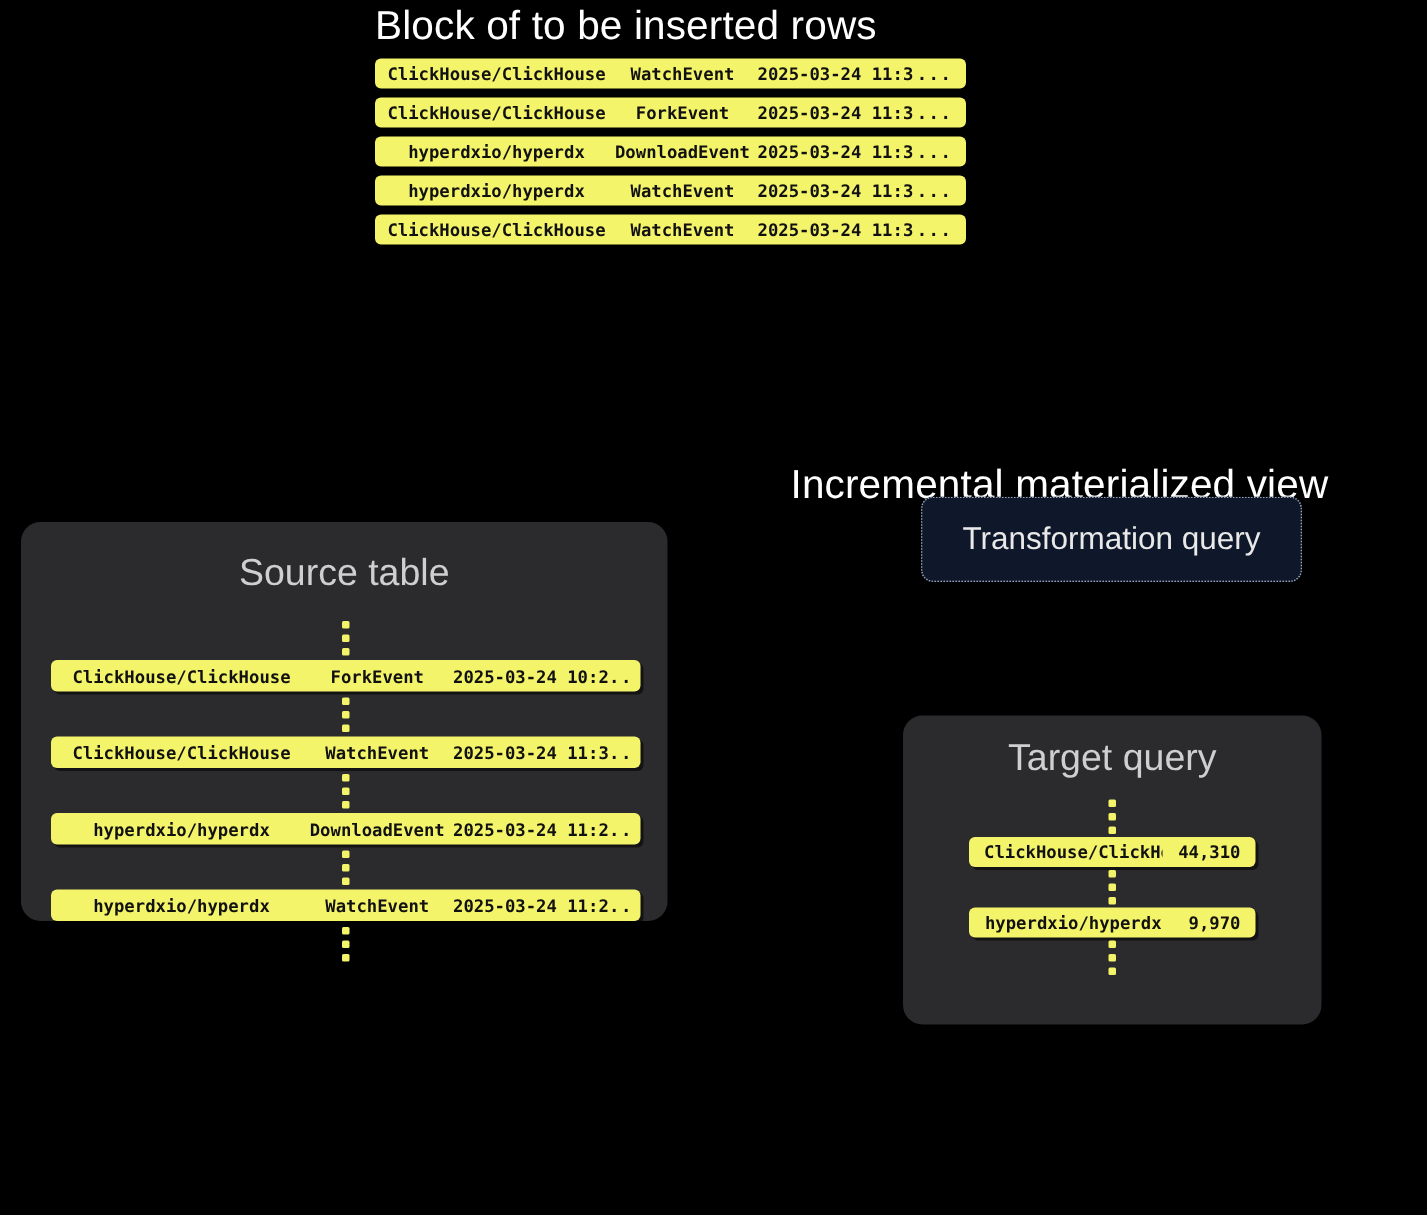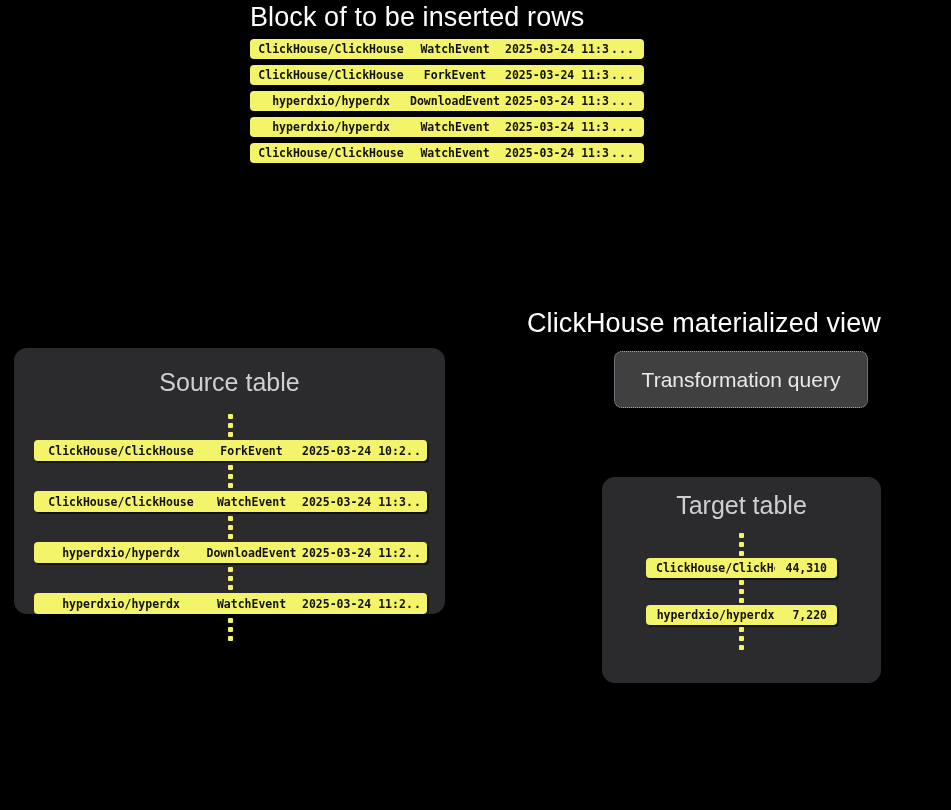--- a/index.html
+++ b/index.html
@@ -149,24 +149,24 @@
   }
   #target-rows .c-repo { flex: 1; text-align: center; }
   #target-rows .c-cnt  { width: 52px; text-align: right; }
   #target-rows .dots { height: 27px; }
 
   
   #mv-heading { left: 527px; top: 308px; }
   #transformation-query {
     position: absolute;
     left: 614px;
-    top: 351px;
+    top: 331px;
     width: 254px;
     height: 57px;
-    background: #404040;
+    background: #0f172a;
     border: 1px dotted #9aa6b6;
     border-radius: 8px;
     display: flex;
     align-items: center;
     justify-content: center;
     color: #e9e9ea;
     font-size: 21px;
     font-family: "Liberation Sans", sans-serif;
     box-sizing: border-box;
   }
@@ -257,46 +257,46 @@
         <div class="cell c-more">...</div>
       </div>
       <div class="dots">
         <i></i>
         <i></i>
         <i></i>
       </div>
     </div>
 </div>
 
-<div class="heading" id="mv-heading">ClickHouse materialized view</div>
+<div class="heading" id="mv-heading">Incremental materialized view</div>
 
 <div id="transformation-query">
   <span>Transformation query</span>
 </div>
 
 <div class="panel" id="target-panel">
-  <div class="panel-title">Target table</div>
+  <div class="panel-title">Target query</div>
   <div id="target-rows">
       <div class="dots">
         <i></i>
         <i></i>
         <i></i>
       </div>
       <div class="row">
         <div class="cell c-repo">ClickHouse/ClickHouse</div>
         <div class="cell c-cnt">44,310</div>
       </div>
       <div class="dots">
         <i></i>
         <i></i>
         <i></i>
       </div>
       <div class="row">
         <div class="cell c-repo">hyperdxio/hyperdx</div>
-        <div class="cell c-cnt">7,220</div>
+        <div class="cell c-cnt">9,970</div>
       </div>
       <div class="dots">
         <i></i>
         <i></i>
         <i></i>
       </div>
     </div>
 </div>
 
 </body></html>

